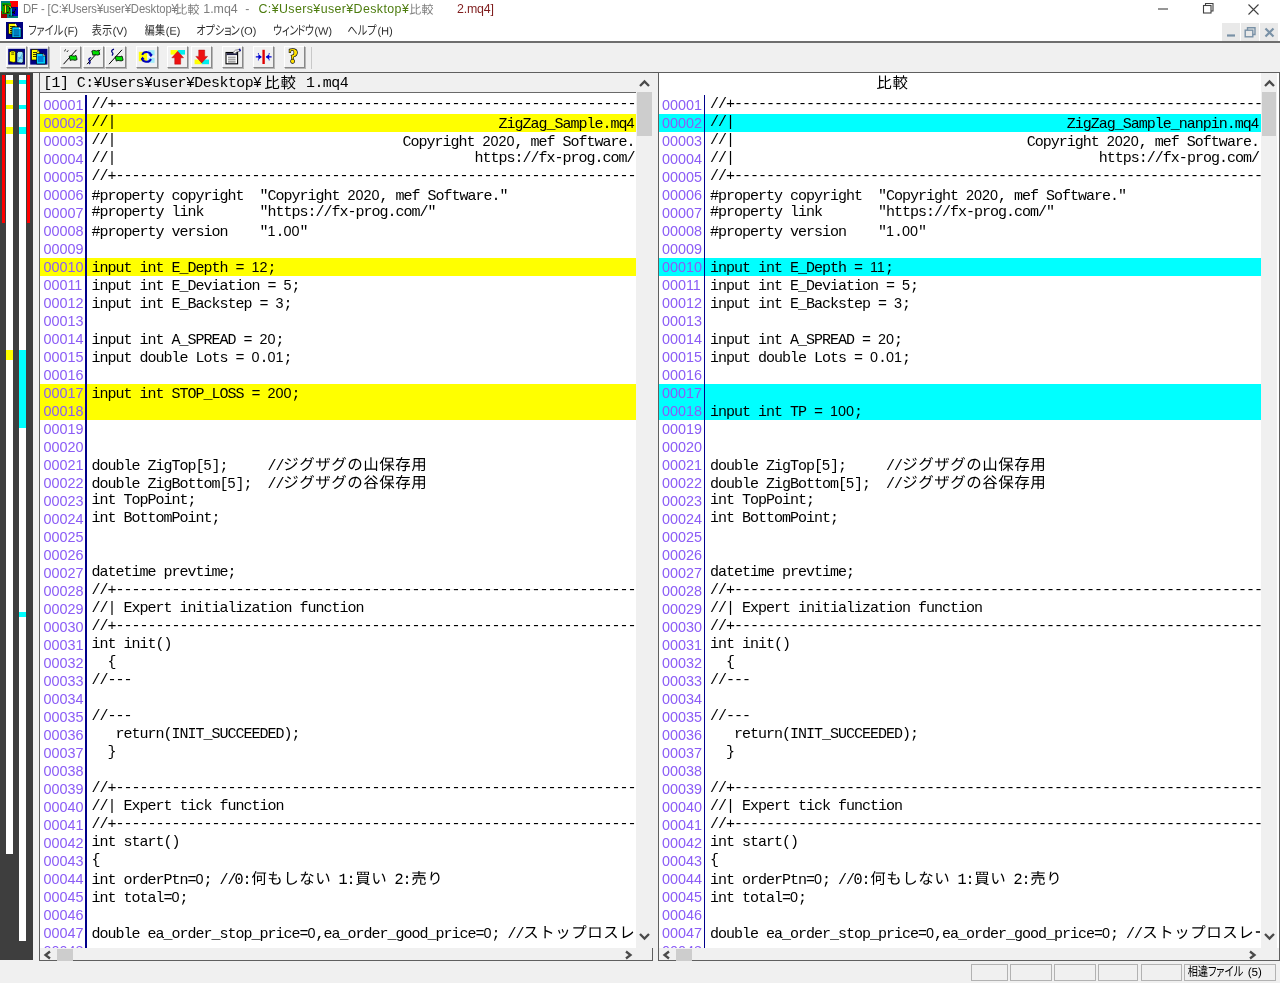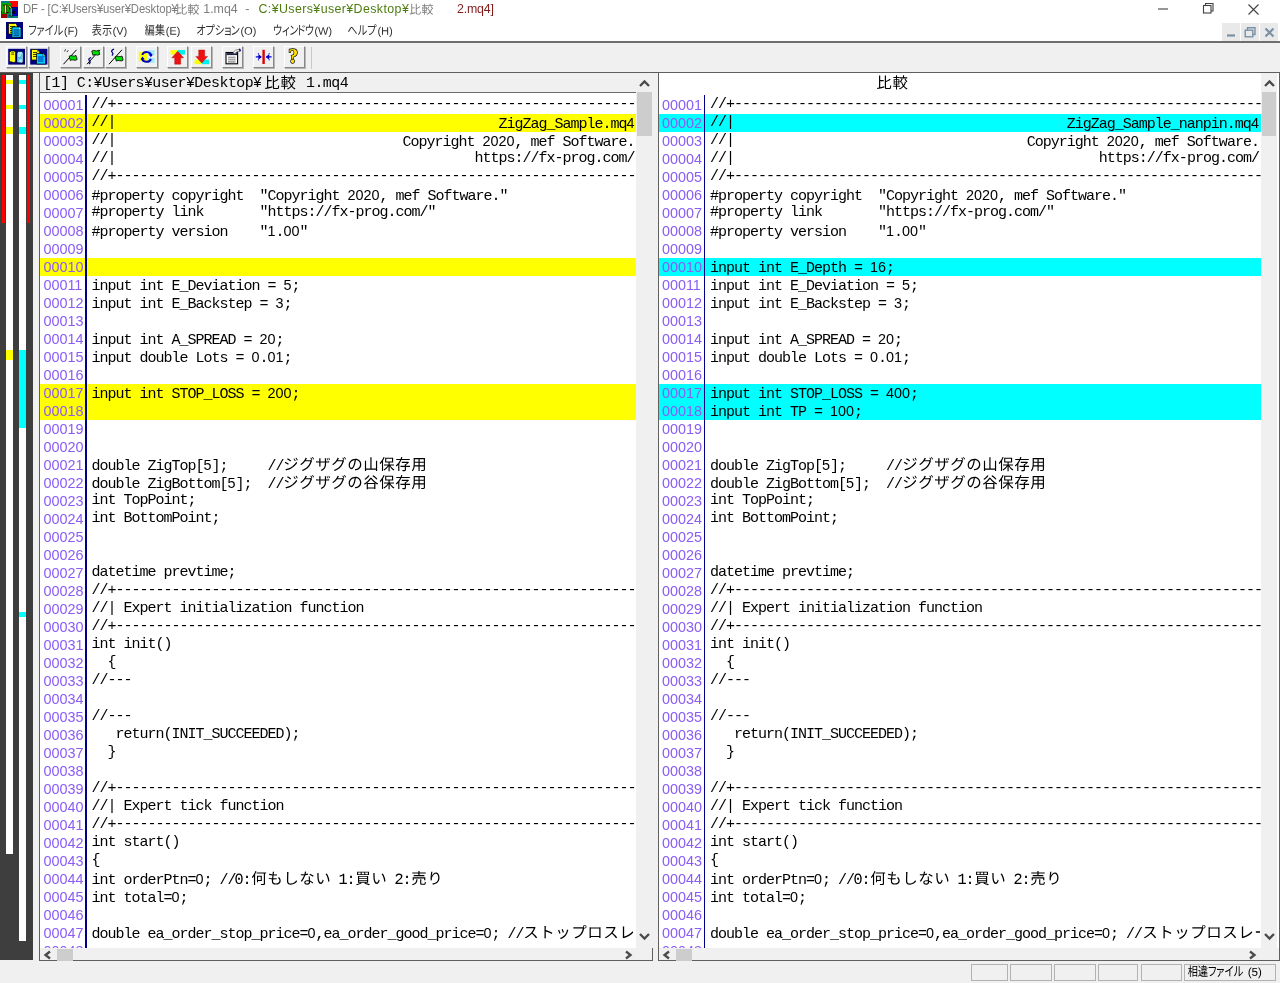--- a/index.html
+++ b/index.html
@@ -302,20 +302,21 @@
 00047
 00048</pre>
       <div class="row code" style="left:51.4px;top:1.6px;width:544.8000000000001px">//+------------------------------------------------------------------------</div>
       <div class="row code" style="left:51.4px;top:19.6px;width:544.8000000000001px">//|<span style="position:absolute;right:1.6px;top:0">ZigZag_Sample.mq<span class="z">4</span></span></div>
       <div class="row code" style="left:51.4px;top:37.6px;width:544.8000000000001px">//|<span style="position:absolute;right:1.6px;top:0">Copyright <span class="z">2020</span>, mef Software.</span></div>
       <div class="row code" style="left:51.4px;top:55.6px;width:544.8000000000001px">//|<span style="position:absolute;right:1.6px;top:0">https://fx-prog.com/</span></div>
       <div class="row code" style="left:51.4px;top:73.6px;width:544.8000000000001px">//+------------------------------------------------------------------------</div>
       <div class="row code" style="left:51.4px;top:91.6px;width:544.8000000000001px">#property copyright  "Copyright <span class="z">2020</span>, mef Software."</div>
       <div class="row code" style="left:51.4px;top:109.6px;width:544.8000000000001px">#property link       "https://fx-prog.com/"</div>
       <div class="row code" style="left:51.4px;top:127.6px;width:544.8000000000001px">#property version    "<span class="z">1</span>.<span class="z">00</span>"</div>
+      <div class="row code" style="left:51.4px;top:163.6px;width:544.8000000000001px">input int E_Depth = <span class="z">12</span>;</div>
       <div class="row code" style="left:51.4px;top:181.6px;width:544.8000000000001px">input int E_Deviation = <span class="z">5</span>;</div>
       <div class="row code" style="left:51.4px;top:199.6px;width:544.8000000000001px">input int E_Backstep = <span class="z">3</span>;</div>
       <div class="row code" style="left:51.4px;top:235.6px;width:544.8000000000001px">input int A_SPREAD = <span class="z">20</span>;</div>
       <div class="row code" style="left:51.4px;top:253.6px;width:544.8000000000001px">input double Lots = <span class="z">0</span>.<span class="z">01</span>;</div>
       <div class="row code" style="left:51.4px;top:289.6px;width:544.8000000000001px">input int STOP_LOSS = <span class="z">200</span>;</div>
       <div class="row code" style="left:51.4px;top:361.6px;width:544.8000000000001px">double ZigTop[<span class="z">5</span>];     //</div>
       <span class="abs" style="left:243.4px;top:361.6px;width:144.0px;height:18px;overflow:hidden">
         <svg width="144" height="18" viewBox="0 0 144 18" style="position:absolute">
           <g fill="#000">
             <path transform="translate(0.3 13.9) scale(0.015400 -0.015400)" d="M716 746 661 723C694 677 727 617 752 565L809 591C786 638 741 710 716 746ZM847 794 791 770C825 725 859 668 886 615L943 641C918 687 874 759 847 794ZM289 761 244 694C302 660 411 588 459 551L506 620C463 651 348 728 289 761ZM139 46 185 -35C278 -16 416 30 516 89C676 183 814 312 901 446L853 529C772 388 640 257 474 162C373 105 248 65 139 46ZM138 536 93 468C154 437 262 367 312 331L357 401C314 432 197 504 138 536Z"></path>
@@ -485,26 +486,25 @@
 00047
 00048</pre>
       <div class="row code" style="left:51.4px;top:1.6px;width:550.6px">//+------------------------------------------------------------------------</div>
       <div class="row code" style="left:51.4px;top:19.6px;width:550.6px">//|<span style="position:absolute;right:1.6px;top:0">ZigZag_Sample_nanpin.mq<span class="z">4</span></span></div>
       <div class="row code" style="left:51.4px;top:37.6px;width:550.6px">//|<span style="position:absolute;right:1.6px;top:0">Copyright <span class="z">2020</span>, mef Software.</span></div>
       <div class="row code" style="left:51.4px;top:55.6px;width:550.6px">//|<span style="position:absolute;right:1.6px;top:0">https://fx-prog.com/</span></div>
       <div class="row code" style="left:51.4px;top:73.6px;width:550.6px">//+------------------------------------------------------------------------</div>
       <div class="row code" style="left:51.4px;top:91.6px;width:550.6px">#property copyright  "Copyright <span class="z">2020</span>, mef Software."</div>
       <div class="row code" style="left:51.4px;top:109.6px;width:550.6px">#property link       "https://fx-prog.com/"</div>
       <div class="row code" style="left:51.4px;top:127.6px;width:550.6px">#property version    "<span class="z">1</span>.<span class="z">00</span>"</div>
-      <div class="row code" style="left:51.4px;top:163.6px;width:550.6px">input int E_Depth = <span class="z">16</span>;</div>
+      <div class="row code" style="left:51.4px;top:163.6px;width:550.6px">input int E_Depth = <span class="z">11</span>;</div>
       <div class="row code" style="left:51.4px;top:181.6px;width:550.6px">input int E_Deviation = <span class="z">5</span>;</div>
       <div class="row code" style="left:51.4px;top:199.6px;width:550.6px">input int E_Backstep = <span class="z">3</span>;</div>
       <div class="row code" style="left:51.4px;top:235.6px;width:550.6px">input int A_SPREAD = <span class="z">20</span>;</div>
       <div class="row code" style="left:51.4px;top:253.6px;width:550.6px">input double Lots = <span class="z">0</span>.<span class="z">01</span>;</div>
-      <div class="row code" style="left:51.4px;top:289.6px;width:550.6px">input int STOP_LOSS = <span class="z">400</span>;</div>
       <div class="row code" style="left:51.4px;top:307.6px;width:550.6px">input int TP = <span class="z">100</span>;</div>
       <div class="row code" style="left:51.4px;top:361.6px;width:550.6px">double ZigTop[<span class="z">5</span>];     //</div>
       <span class="abs" style="left:243.4px;top:361.6px;width:144.0px;height:18px;overflow:hidden">
         <svg width="144" height="18" viewBox="0 0 144 18" style="position:absolute">
           <g fill="#000">
             <path transform="translate(0.3 13.9) scale(0.015400 -0.015400)" d="M716 746 661 723C694 677 727 617 752 565L809 591C786 638 741 710 716 746ZM847 794 791 770C825 725 859 668 886 615L943 641C918 687 874 759 847 794ZM289 761 244 694C302 660 411 588 459 551L506 620C463 651 348 728 289 761ZM139 46 185 -35C278 -16 416 30 516 89C676 183 814 312 901 446L853 529C772 388 640 257 474 162C373 105 248 65 139 46ZM138 536 93 468C154 437 262 367 312 331L357 401C314 432 197 504 138 536Z"></path>
             <path transform="translate(16.3 13.9) scale(0.015400 -0.015400)" d="M765 800 712 777C739 740 773 679 793 639L847 663C826 704 790 764 765 800ZM875 840 822 817C850 780 883 723 905 680L958 704C940 741 901 803 875 840ZM496 752 404 783C398 757 383 721 373 703C329 614 231 468 58 365L128 314C238 386 321 475 382 560H719C699 469 637 339 560 248C469 141 344 51 160 -3L233 -69C420 1 540 92 631 203C720 312 781 447 808 548C813 564 823 587 831 601L765 641C749 635 727 632 700 632H429L452 674C462 692 480 726 496 752Z"></path>
             <path transform="translate(32.3 13.9) scale(0.015400 -0.015400)" d="M797 763 749 748C768 710 791 650 806 607L855 624C842 665 815 727 797 763ZM896 793 848 778C868 741 891 683 907 639L956 655C942 696 915 757 896 793ZM49 560V473C60 474 105 477 149 477H257V315C257 277 253 234 252 225H341C340 234 337 278 337 315V477H621V435C621 155 531 69 349 0L416 -64C644 38 702 176 702 442V477H812C856 477 892 475 903 474V559C889 556 856 553 811 553H702V678C702 718 706 750 707 760H617C618 751 621 718 621 678V553H337V682C337 716 340 745 341 754H252C255 731 257 703 257 681V553H149C107 553 58 558 49 560Z"></path>
             <path transform="translate(48.3 13.9) scale(0.015400 -0.015400)" d="M765 800 712 777C739 740 773 679 793 639L847 663C826 704 790 764 765 800ZM875 840 822 817C850 780 883 723 905 680L958 704C940 741 901 803 875 840ZM496 752 404 783C398 757 383 721 373 703C329 614 231 468 58 365L128 314C238 386 321 475 382 560H719C699 469 637 339 560 248C469 141 344 51 160 -3L233 -69C420 1 540 92 631 203C720 312 781 447 808 548C813 564 823 587 831 601L765 641C749 635 727 632 700 632H429L452 674C462 692 480 726 496 752Z"></path>
             <path transform="translate(64.3 13.9) scale(0.015400 -0.015400)" d="M476 642C465 550 445 455 420 372C369 203 316 136 269 136C224 136 166 192 166 318C166 454 284 618 476 642ZM559 644C729 629 826 504 826 353C826 180 700 85 572 56C549 51 518 46 486 43L533 -31C770 0 908 140 908 350C908 553 759 718 525 718C281 718 88 528 88 311C88 146 177 44 266 44C359 44 438 149 499 355C527 448 546 550 559 644Z"></path>

